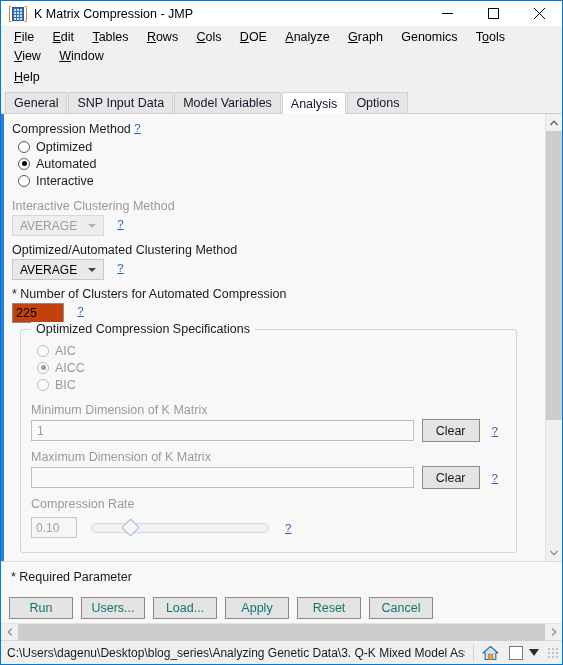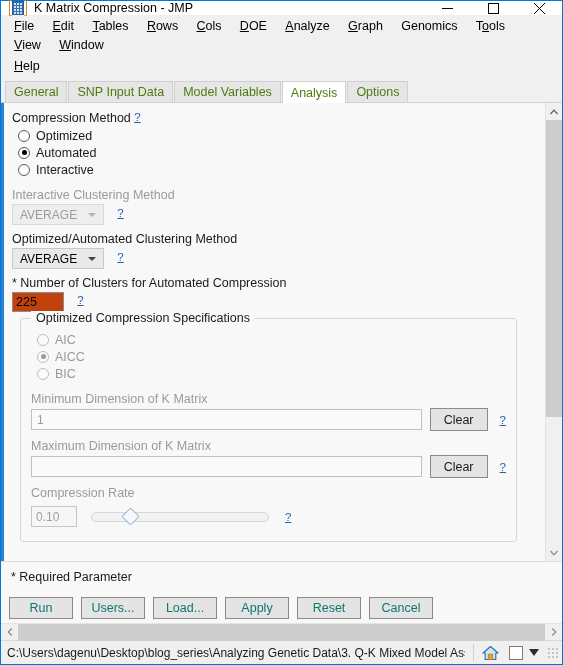--- a/index.html
+++ b/index.html
@@ -18,21 +18,21 @@
     position: relative;
     width: 563px; height: 665px;
     background: #f0f0f0;
     border: 1px solid #0078d7;
     display: flex;
     flex-direction: column;
   }
 
   
   .titlebar {
-    height: 14px;
+    height: 25px;
     background: #ffffff;
     display: flex;
     align-items: center;
     flex: 0 0 auto;
     border-bottom: none;
   }
   .app-icon {
     width: 16px; height: 16px;
     margin-left: 9px; margin-right: 8px;
     position: relative;
@@ -103,21 +103,21 @@
   }
   .tab {
     height: 21px;
     padding: 0 8px;
     display: flex; align-items: center;
     font-size: 12.5px;
     background: #e6e6e6;
     border: 1px solid #d0d0d0;
     border-bottom: none;
     margin-right: 1px;
-    color: #4d7c0f;
+    color: #0f172a;
     white-space: nowrap;
   }
   .tab.active {
     background: #ffffff;
     border-color: #d0d0d0;
     height: 22px;
     margin-bottom: -1px;
   }
 
   
@@ -243,21 +243,21 @@
     display: inline-flex;
     align-items: center;
     vertical-align: middle;
   }
 
   
   .groupbox {
     margin: 6px 18px 0 8px;
     border: 1px solid #d6d6d6;
     border-radius: 3px;
-    padding: 12px 10px 14px 10px;
+    padding: 12px 18px 14px 10px;
     position: relative;
     background: transparent;
   }
   .gb-title {
     position: absolute;
     top: -8px; left: 10px;
     background: #f8f8f8;
     padding: 0 5px;
     font-size: 12.5px;
     color: #1a1a1a;

